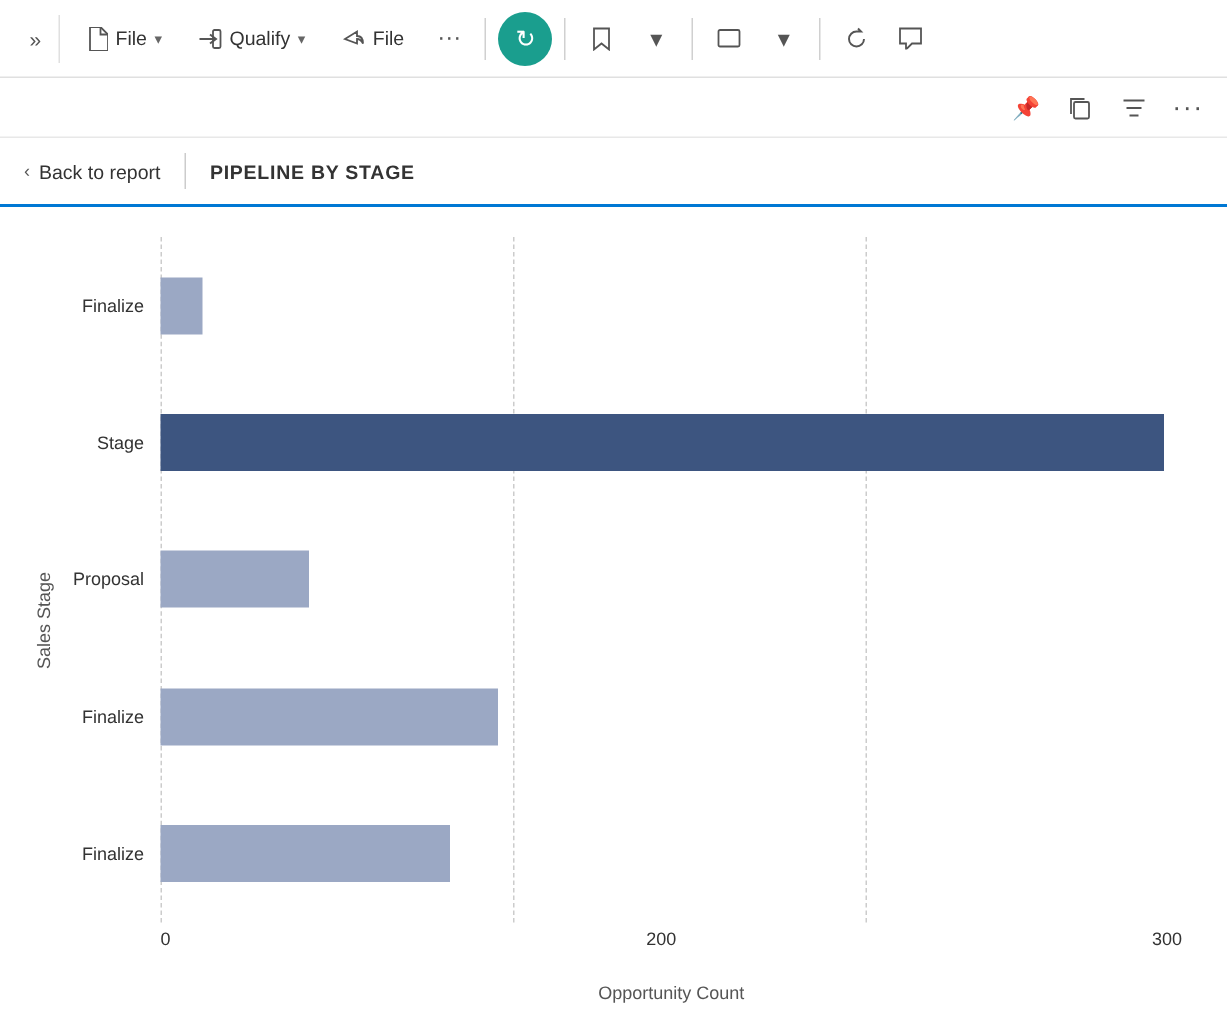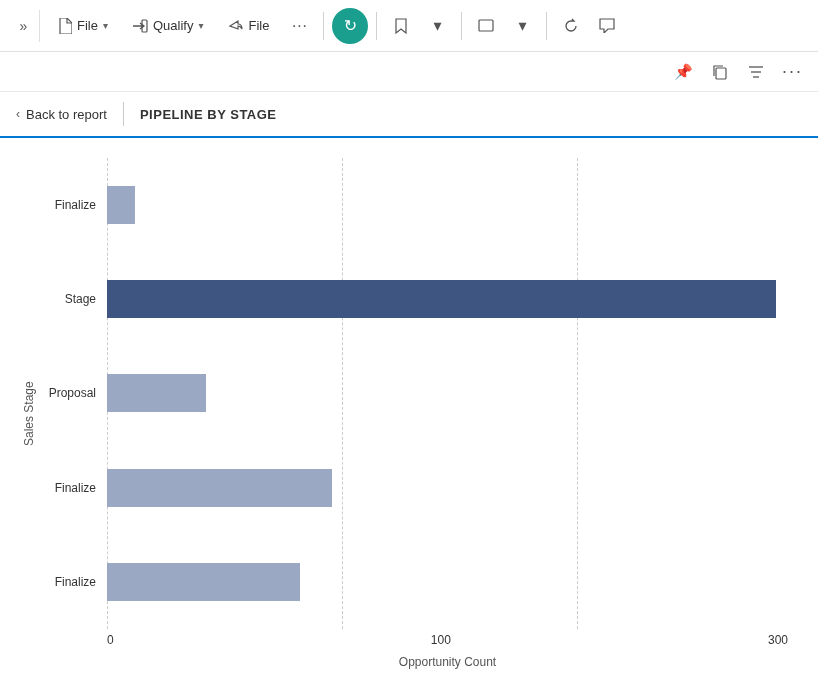--- a/index.html
+++ b/index.html
@@ -170,21 +170,21 @@
       display: flex;
       width: 100%;
       justify-content: space-between;
     }
     .x-tick {
       font-size: 12px; color: #333;
     }
     .x-axis-label {
       text-align: center;
       font-size: 12px; color: #555;
-      margin-top: 8px;
+      margin-top: 22px;
       margin-left: 65px;
     }
   </style>
 </head>
 <body>
 
 <div class="toolbar">
   <div class="toolbar-expand-btn">
     <span>»</span>
   </div>
@@ -328,20 +328,20 @@
               <div class="bar bar-light" style="width: 33.1034%;"></div>
             </div>
             <div class="bar-row" style="width: 100%;">
               <div class="bar bar-light" style="width: 28.2759%;"></div>
             </div>
           </div>
       </div>
       <div class="x-axis" id="xAxis">
         <div class="x-tick-labels" id="xTickLabels">
             <span class="x-tick">0</span>
-            <span class="x-tick">100</span>
+            <span class="x-tick">200</span>
             <span class="x-tick">300</span>
           </div>
       </div>
       <div class="x-axis-label">Opportunity Count</div>
     </div>
   </div>
 </div>
 
 </body></html>

